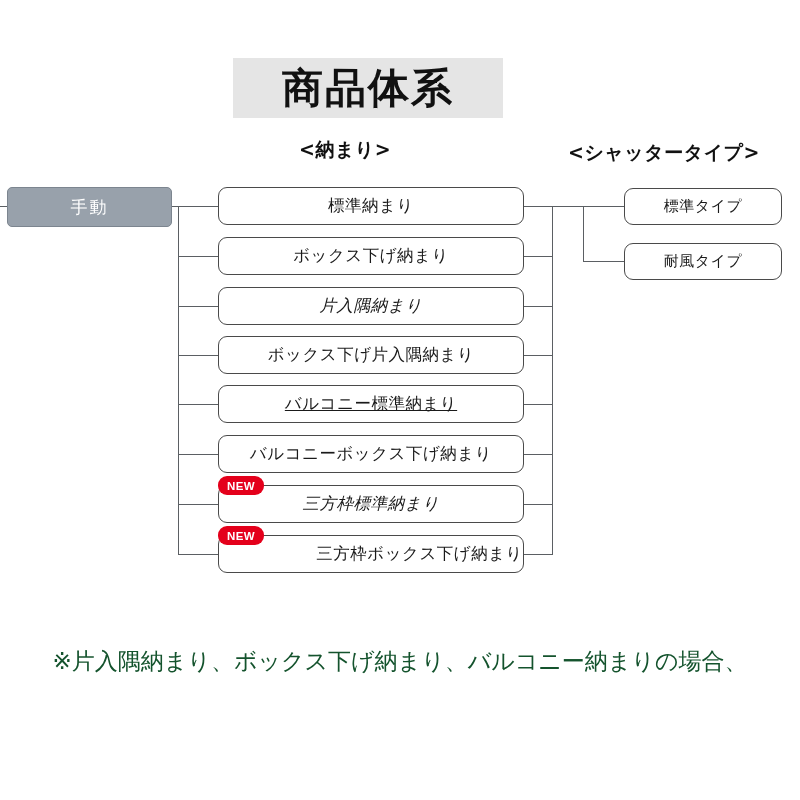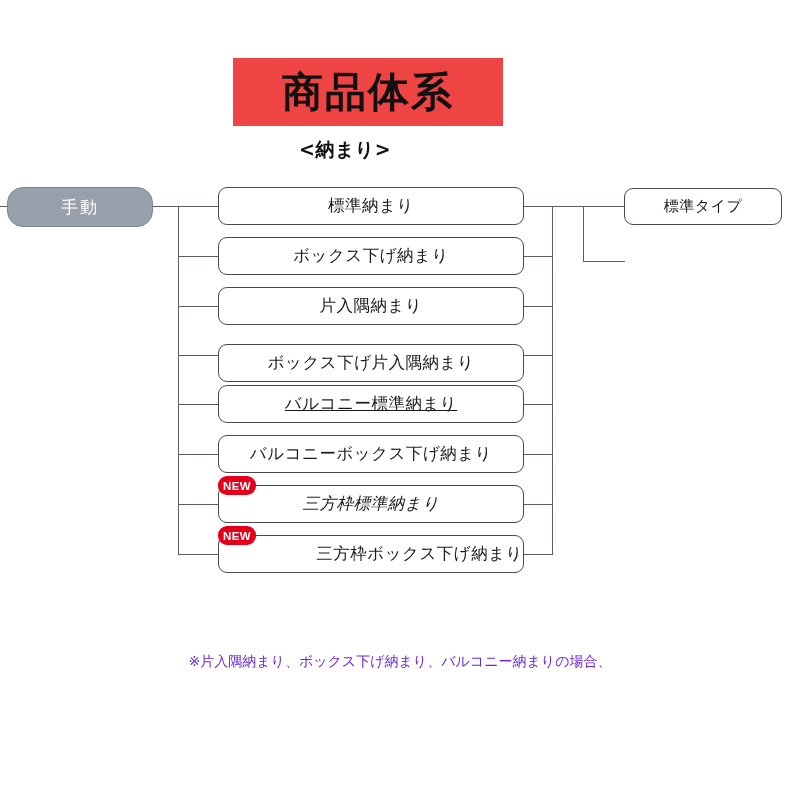--- a/index.html
+++ b/index.html
@@ -20,22 +20,22 @@
     height: 800px;
     background: #ffffff;
   }
 
   
   .title-band {
     position: absolute;
     left: 233px;
     top: 58px;
     width: 270px;
-    height: 68px;
-    background: #ef4444;
+    height: 60px;
+    background: #e5e5e5;
     display: flex;
     align-items: center;
     justify-content: center;
   }
   .title-text {
     font-size: 41px;
     font-weight: bold;
     letter-spacing: 2px;
     color: #111111;
     line-height: 1;
@@ -58,25 +58,25 @@
     background: #5b5f63;
   }
   .vline { width: 1px; }
   .hline { height: 1px; }
 
   
   .root-node {
     position: absolute;
     left: 7px;
     top: 187px;
-    width: 146px;
+    width: 165px;
     height: 40px;
     background: #98a1ab;
     border: 1px solid #7c858f;
-    border-radius: 16px;
+    border-radius: 5px;
     display: flex;
     align-items: center;
     justify-content: center;
     box-sizing: border-box;
   }
   .root-node span {
     color: #ffffff;
     font-size: 17px;
     letter-spacing: 2px;
   }
@@ -107,21 +107,21 @@
     left: 624px;
     width: 158px;
     height: 37px;
   }
   .right-box span.node-label { font-size: 15px; }
 
   
   .new-badge {
     position: absolute;
     left: 218px;
-    width: 38px;
+    width: 46px;
     height: 19px;
     background: #e4001b;
     border-radius: 9px;
     display: flex;
     align-items: center;
     justify-content: center;
     z-index: 5;
   }
   .new-badge span {
     color: #ffffff;
@@ -131,37 +131,38 @@
     font-family: "Liberation Sans", sans-serif;
   }
 
   
   .footnote {
     position: absolute;
     left: 0;
     top: 645px;
     width: 800px;
     text-align: center;
-    font-size: 14px;
+    font-size: 23px;
     line-height: 32px;
-    color: #6d28d9;
+    color: #14532d;
     font-weight: 500;
   }
   .footnote div { white-space: nowrap; }
 </style>
 </head>
 <body>
 
 <div id="canvas">
 
   <div class="title-band">
     <span class="title-text">商品体系</span>
   </div>
 
   <div class="col-header" id="hdr-osamari">&lt;納まり&gt;</div>
+  <div class="col-header" id="hdr-shutter">&lt;シャッタータイプ&gt;</div>
 
   <div class="line hline" style="left:0px; top:206px; width:8px;"></div>
 
   <div class="line hline" style="left:144px; top:206px; width:35px;"></div>
 
   <div class="line vline" style="left:178px; top:206px; height:348px;"></div>
 
   <div class="line hline" style="left:178px; top:206px; width:41px;"></div>
   <div class="line hline" style="left:178px; top:256px; width:41px;"></div>
   <div class="line hline" style="left:178px; top:306px; width:41px;"></div>
@@ -192,24 +193,24 @@
   <div class="root-node">
     <span>手動</span>
   </div>
 
   <div class="node-box mid-box" style="top:187px;">
     <span class="node-label">標準納まり</span>
   </div>
   <div class="node-box mid-box" style="top:237px;">
     <span class="node-label">ボックス下げ納まり</span>
   </div>
-  <div class="node-box mid-box" style="top:287px;">
+  <div class="node-box mid-box" style="top:287px;font-style:italic;">
     <span class="node-label">片入隅納まり</span>
   </div>
-  <div class="node-box mid-box" style="top:344px;">
+  <div class="node-box mid-box" style="top:336px;">
     <span class="node-label">ボックス下げ片入隅納まり</span>
   </div>
   <div class="node-box mid-box" style="top:385px;text-decoration:underline;">
     <span class="node-label">バルコニー標準納まり</span>
   </div>
   <div class="node-box mid-box" style="top:435px;">
     <span class="node-label">バルコニーボックス下げ納まり</span>
   </div>
   <div class="node-box mid-box" style="top:485px;font-style:italic;">
     <span class="node-label">三方枠標準納まり</span>
@@ -221,18 +222,21 @@
   <div class="new-badge" style="top:476px;">
     <span>NEW</span>
   </div>
   <div class="new-badge" style="top:526px;">
     <span>NEW</span>
   </div>
 
   <div class="node-box right-box" style="top:188px;">
     <span class="node-label">標準タイプ</span>
   </div>
+  <div class="node-box right-box" style="top:243px;">
+    <span class="node-label">耐風タイプ</span>
+  </div>
 
   <div class="footnote">
     <div>※片入隅納まり、ボックス下げ納まり、バルコニー納まりの場合、</div>
   </div>
 
 </div>
 
 </body></html>

